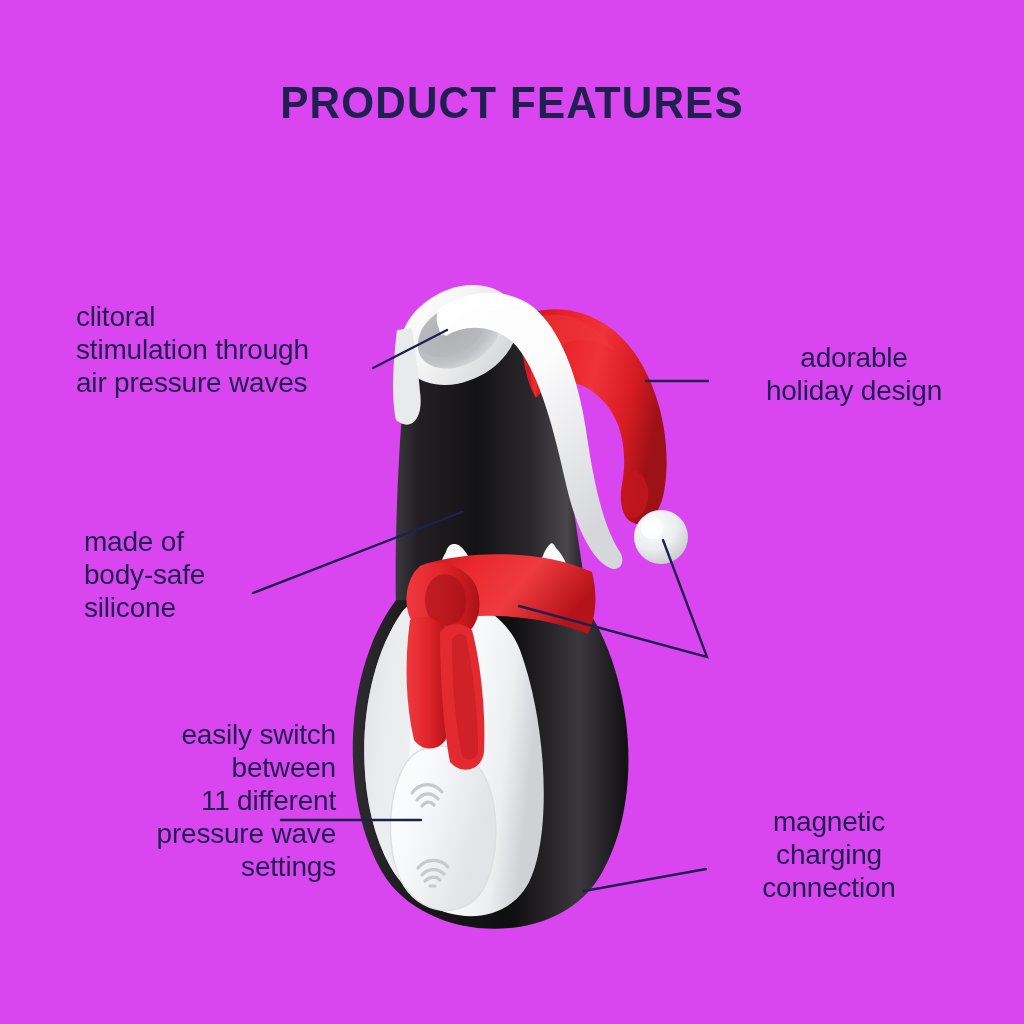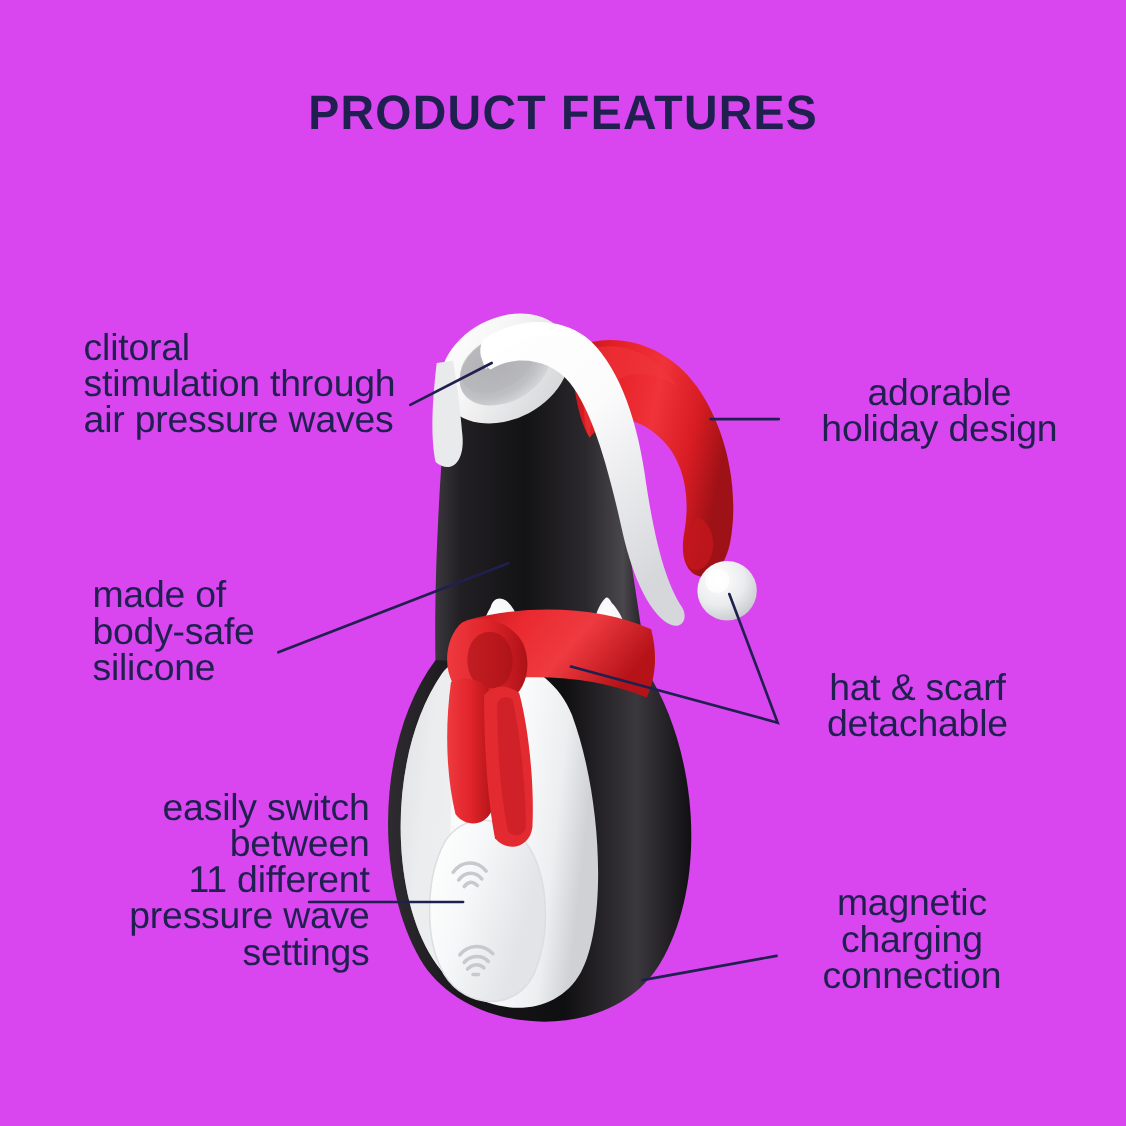--- a/index.html
+++ b/index.html
@@ -28,21 +28,21 @@
     font-weight:bold;
     letter-spacing:1.2px;
     color:#1f2050;
     font-family:"Liberation Sans", sans-serif;
     transform:scaleX(0.96);
   }
 
   
   .callout {
     position:absolute;
-    font-size:34px;
+    font-size:28px;
     line-height:33px;
     color:#1f2050;
     font-family:"Liberation Sans", sans-serif;
     letter-spacing:-0.2px;
     white-space:pre-line;
   }
   .callout.left  { text-align:left; }
   .callout.right { text-align:center; }
 
   #callout-clitoral   { left:76px;  top:300px; width:300px; }
@@ -327,20 +327,18 @@
 
   <div class="callout left" id="callout-settings">easily switch
 between
 11 different
 pressure wave
 settings</div>
 
   <div class="callout right" id="callout-holiday">adorable
 holiday design</div>
 
-  <div class="callout right" id="callout-detachable">hat &amp; scarf
-detachable</div>
 
   <div class="callout right" id="callout-magnetic">magnetic
 charging
 connection</div>
 
 </div>
 
 </body></html>

